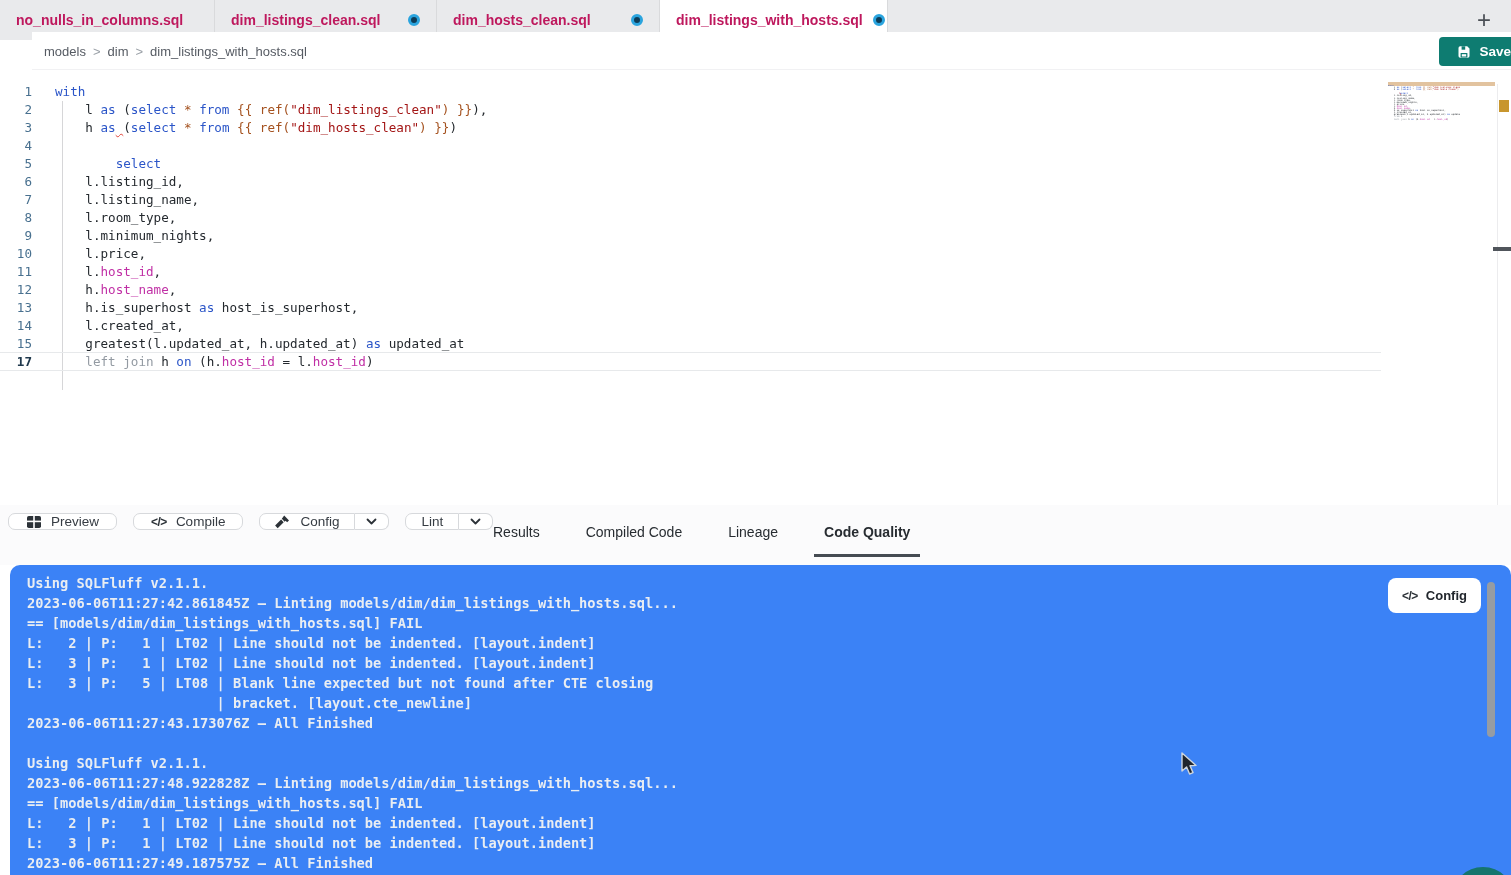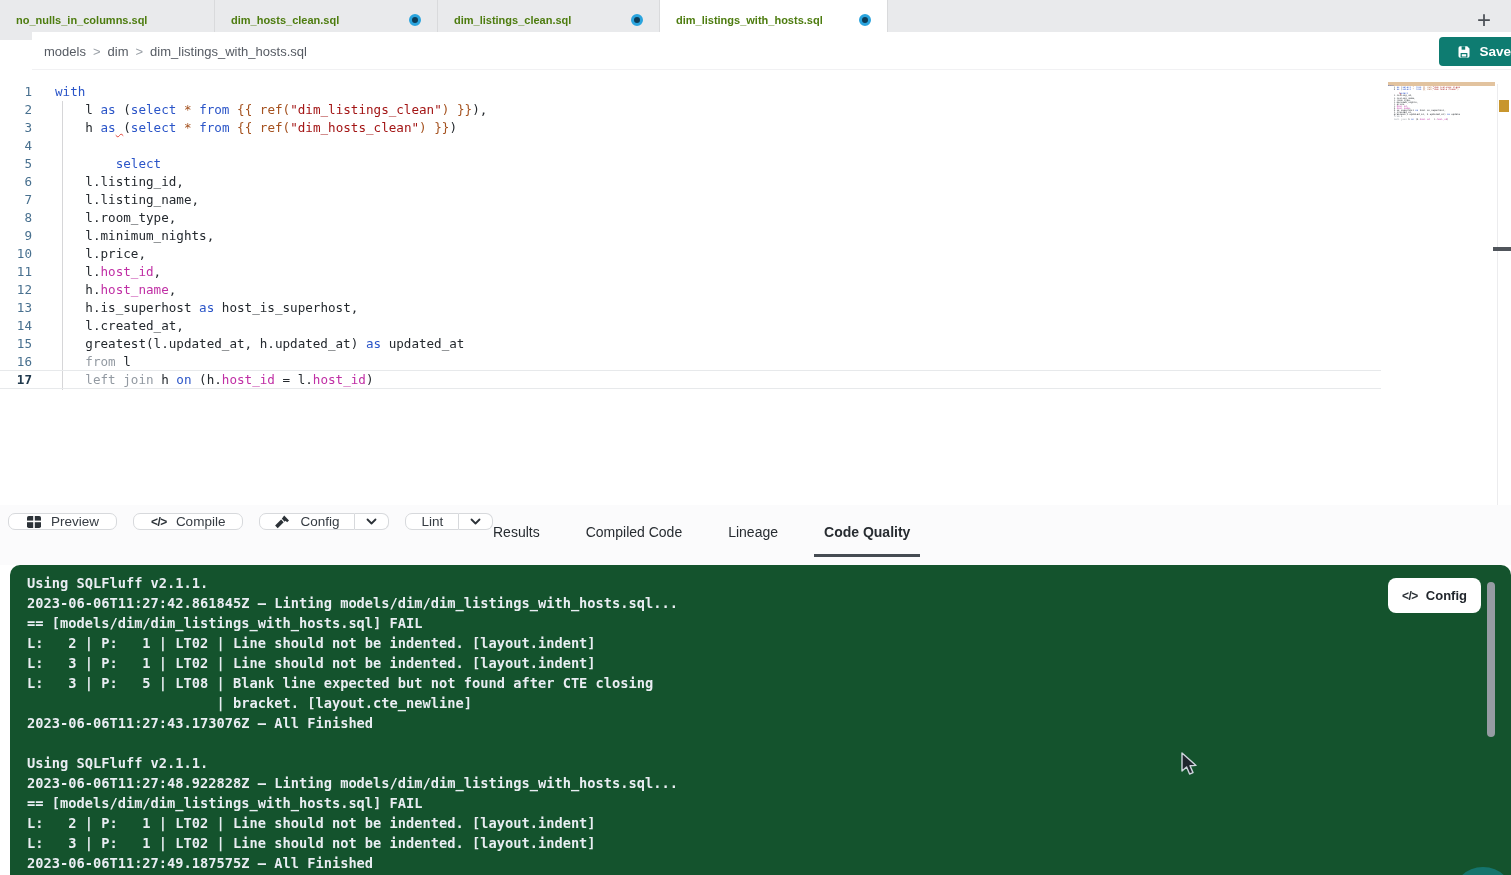--- a/index.html
+++ b/index.html
@@ -4,22 +4,22 @@
 <style>
   * { margin:0; padding:0; box-sizing:border-box; }
   html,body { width:1511px; height:875px; overflow:hidden; background:#fff;
     font-family:"Liberation Sans", sans-serif; }
   #app { position:relative; width:1511px; height:875px; overflow:hidden; }
 
   
   .tabbar { position:absolute; left:0; top:0; width:1511px; height:40px;
     background:#e9eaec; display:flex; }
   .tab { height:40px; display:flex; align-items:center; justify-content:space-between;
-    padding:0 16px; border-right:1px solid #d9dadc; font-size:11px; font-weight:700;
-    color:#4d7c0f; cursor:pointer; flex:none; }
+    padding:0 16px; border-right:1px solid #d9dadc; font-size:14px; font-weight:700;
+    color:#be185d; cursor:pointer; flex:none; }
   .tab.active { background:#fff; }
   .tab .dot { width:12px; height:12px; border-radius:50%; background:#0d3c57;
     border:3px solid #2aa4de; flex:none; margin-left:10px; }
   .newtab { position:absolute; right:10px; top:3px; width:34px; height:34px;
     border:none; background:none; font-size:24px; font-weight:400; color:#4a4f55; cursor:pointer; }
 
   
   .crumbbar { position:absolute; left:0; top:32px; width:1511px; height:38px;
     background:#fff; border-bottom:1px solid #f1f1f3;margin-left:32px; }
   .crumb { position:absolute; left:12px; top:0; height:38px; display:flex;
@@ -66,21 +66,21 @@
   .btn-chev { border-radius:0 7px 7px 0; border-left:none; width:34px; justify-content:center; padding:0; }
   .icon svg { display:block; }
   .codeglyph { font-weight:700; font-size:12px; letter-spacing:-.5px; color:#2c3238; }
   .ptabs { position:absolute; left:483px; top:5px; height:47px; display:flex; gap:26px; align-items:stretch; }
   .ptab { display:flex; align-items:center; padding:0 10px; font-size:14px; font-weight:500;
     color:#272c31; border-bottom:3px solid transparent; cursor:pointer; }
   .ptab.active { border-bottom-color:#454b52;font-weight:bold; }
 
   
   .terminal { position:absolute; left:10px; top:565px; width:1501px; height:310px;
-    background:#14532d; border-radius:10px 10px 0 0; overflow:hidden; }
+    background:#3b82f6; border-radius:10px 10px 0 0; overflow:hidden; }
   .term-out { position:absolute; left:17px; top:8px;
     font-family:"DejaVu Sans Mono", monospace; font-size:13.7px; font-weight:bold;
     line-height:20px; color:#e9edf2; }
   .term-out div { white-space:pre; min-height:20px; }
   .config-btn { position:absolute; right:30px; top:13px; height:35px; padding:0 14px;
     background:#fff; border:none; border-radius:8px; font-size:13px; font-weight:700;
     color:#21262c; display:flex; align-items:center; gap:8px; cursor:pointer;
     font-family:"Liberation Sans",sans-serif; }
   .term-scrollbar { position:absolute; right:16px; top:17px; width:8px; height:155px;
     background:#969ca3; border-radius:4px; cursor:pointer; }
@@ -90,26 +90,26 @@
 </style>
 </head>
 <body>
 
 <div id="app">
 
   <div class="tabbar" id="tabbar">
       <div class="tab" style="width: 215px;">
         <span class="tab-label">no_nulls_in_columns.sql</span>
       </div>
+      <div class="tab" style="width: 222px;">
+        <span class="tab-label">dim_listings_clean.sql</span>
+        <span class="dot"></span>
+      </div>
       <div class="tab" style="width: 223px;">
         <span class="tab-label">dim_hosts_clean.sql</span>
-        <span class="dot"></span>
-      </div>
-      <div class="tab" style="width: 222px;">
-        <span class="tab-label">dim_listings_clean.sql</span>
         <span class="dot"></span>
       </div>
       <div class="tab active" style="width: 228px;">
         <span class="tab-label">dim_listings_with_hosts.sql</span>
         <span class="dot"></span>
       </div>
     </div>
   <button class="newtab">+</button>
 
   <div class="crumbbar">
@@ -144,21 +144,20 @@
         <div class="cl"><span class="gn">6</span><span class="lc"><span class="t-p">    l.listing_id,</span></span></div>
         <div class="cl"><span class="gn">7</span><span class="lc"><span class="t-p">    l.listing_name,</span></span></div>
         <div class="cl"><span class="gn">8</span><span class="lc"><span class="t-p">    l.room_type,</span></span></div>
         <div class="cl"><span class="gn">9</span><span class="lc"><span class="t-p">    l.minimum_nights,</span></span></div>
         <div class="cl"><span class="gn">10</span><span class="lc"><span class="t-p">    l.price,</span></span></div>
         <div class="cl"><span class="gn">11</span><span class="lc"><span class="t-p">    l.</span><span class="t-c">host_id</span><span class="t-p">,</span></span></div>
         <div class="cl"><span class="gn">12</span><span class="lc"><span class="t-p">    h.</span><span class="t-c">host_name</span><span class="t-p">,</span></span></div>
         <div class="cl"><span class="gn">13</span><span class="lc"><span class="t-p">    h.is_superhost </span><span class="t-k">as</span><span class="t-p"> host_is_superhost,</span></span></div>
         <div class="cl"><span class="gn">14</span><span class="lc"><span class="t-p">    l.created_at,</span></span></div>
         <div class="cl"><span class="gn">15</span><span class="lc"><span class="t-p">    greatest(l.updated_at, h.updated_at) </span><span class="t-k">as</span><span class="t-p"> updated_at</span></span></div>
-        <div class="cl"><span class="gn">16</span><span class="lc"><span class="t-p">    </span><span class="t-d">from</span><span class="t-p"> l</span></span></div>
         <div class="cl active"><span class="hl"></span><span class="gn">17</span><span class="lc"><span class="t-p">    </span><span class="t-d">left join</span><span class="t-p"> h </span><span class="t-k">on</span><span class="t-p"> (h.</span><span class="t-c">host_id</span><span class="t-p"> = l.</span><span class="t-c">host_id</span><span class="t-p">)</span></span></div>
       </div>
     <div class="mm-band"></div>
     <div class="minimap" id="minimap"><div class="mml"><span class="t-k">with</span></div><div class="mml"><span class="t-p">    l </span><span class="t-k">as</span><span class="t-p"> (</span><span class="t-k">select</span><span class="t-p"> </span><span class="t-j">*</span><span class="t-p"> </span><span class="t-k">from</span><span class="t-p"> </span><span class="t-j">{{ ref(</span><span class="t-s">"dim_listings_clean"</span></div><div class="mml"><span class="t-p">    h </span><span class="t-k">as</span><span class="t-q"> </span><span class="t-p">(</span><span class="t-k">select</span><span class="t-p"> </span><span class="t-j">*</span><span class="t-p"> </span><span class="t-k">from</span><span class="t-p"> </span><span class="t-j">{{ ref(</span><span class="t-s">"dim_hosts_clean"</span><span class="t-j">) }}</span></div><div class="mml"></div><div class="mml"><span class="t-p">        </span><span class="t-k">select</span></div><div class="mml"><span class="t-p">    l.listing_id,</span></div><div class="mml"><span class="t-p">    l.listing_name,</span></div><div class="mml"><span class="t-p">    l.room_type,</span></div><div class="mml"><span class="t-p">    l.minimum_nights,</span></div><div class="mml"><span class="t-p">    l.price,</span></div><div class="mml"><span class="t-p">    l.</span><span class="t-c">host_id</span><span class="t-p">,</span></div><div class="mml"><span class="t-p">    h.</span><span class="t-c">host_name</span><span class="t-p">,</span></div><div class="mml"><span class="t-p">    h.is_superhost </span><span class="t-k">as</span><span class="t-p"> host_is_superhost,</span></div><div class="mml"><span class="t-p">    l.created_at,</span></div><div class="mml"><span class="t-p">    greatest(l.updated_at, h.updated_at) </span><span class="t-k">as</span><span class="t-p"> updated_at</span></div><div class="mml"><span class="t-p">    </span><span class="t-d">from</span><span class="t-p"> l</span></div><div class="mml"><span class="t-p">    </span><span class="t-d">left join</span><span class="t-p"> h </span><span class="t-k">on</span><span class="t-p"> (h.</span><span class="t-c">host_id</span><span class="t-p"> = l.</span><span class="t-c">host_id</span><span class="t-p">)</span></div><div class="mml"></div></div>
     <div class="edge-sep"></div>
     <div class="warn-marker"></div>
     <div class="scroll-marker"></div>
   </div>
 
   <div class="toolbar">

